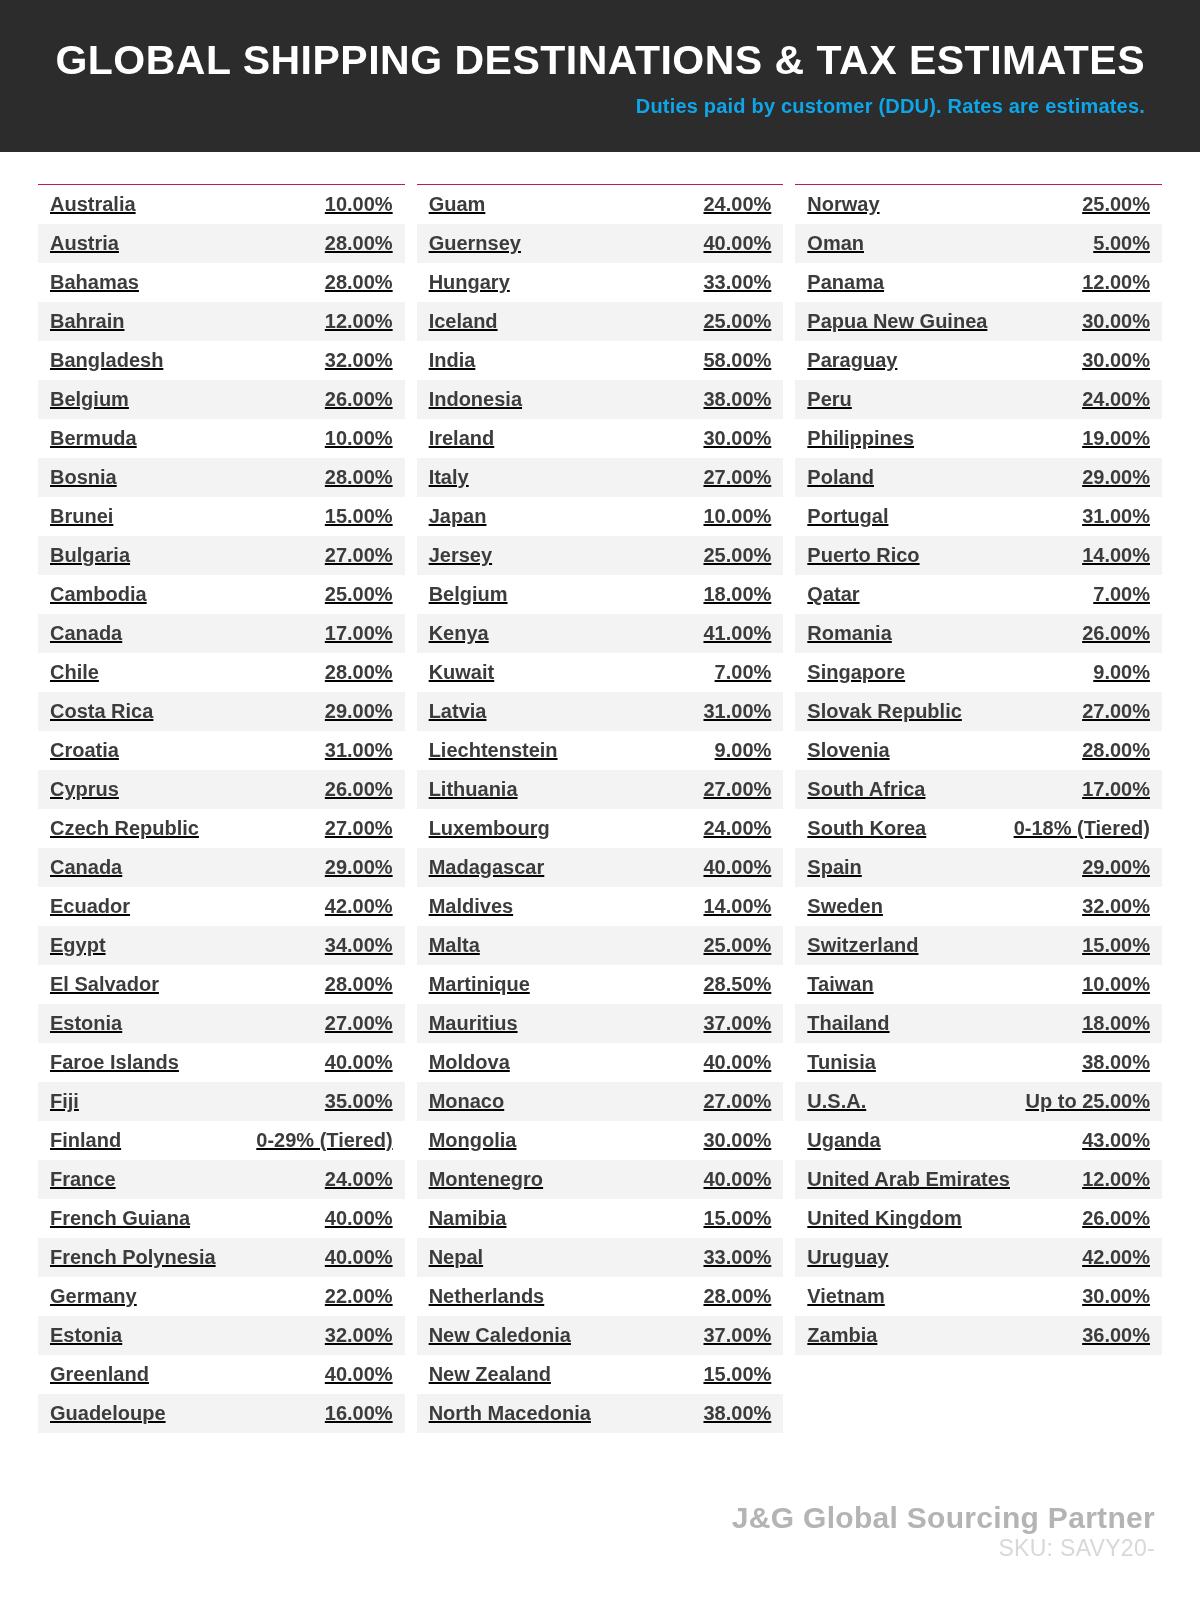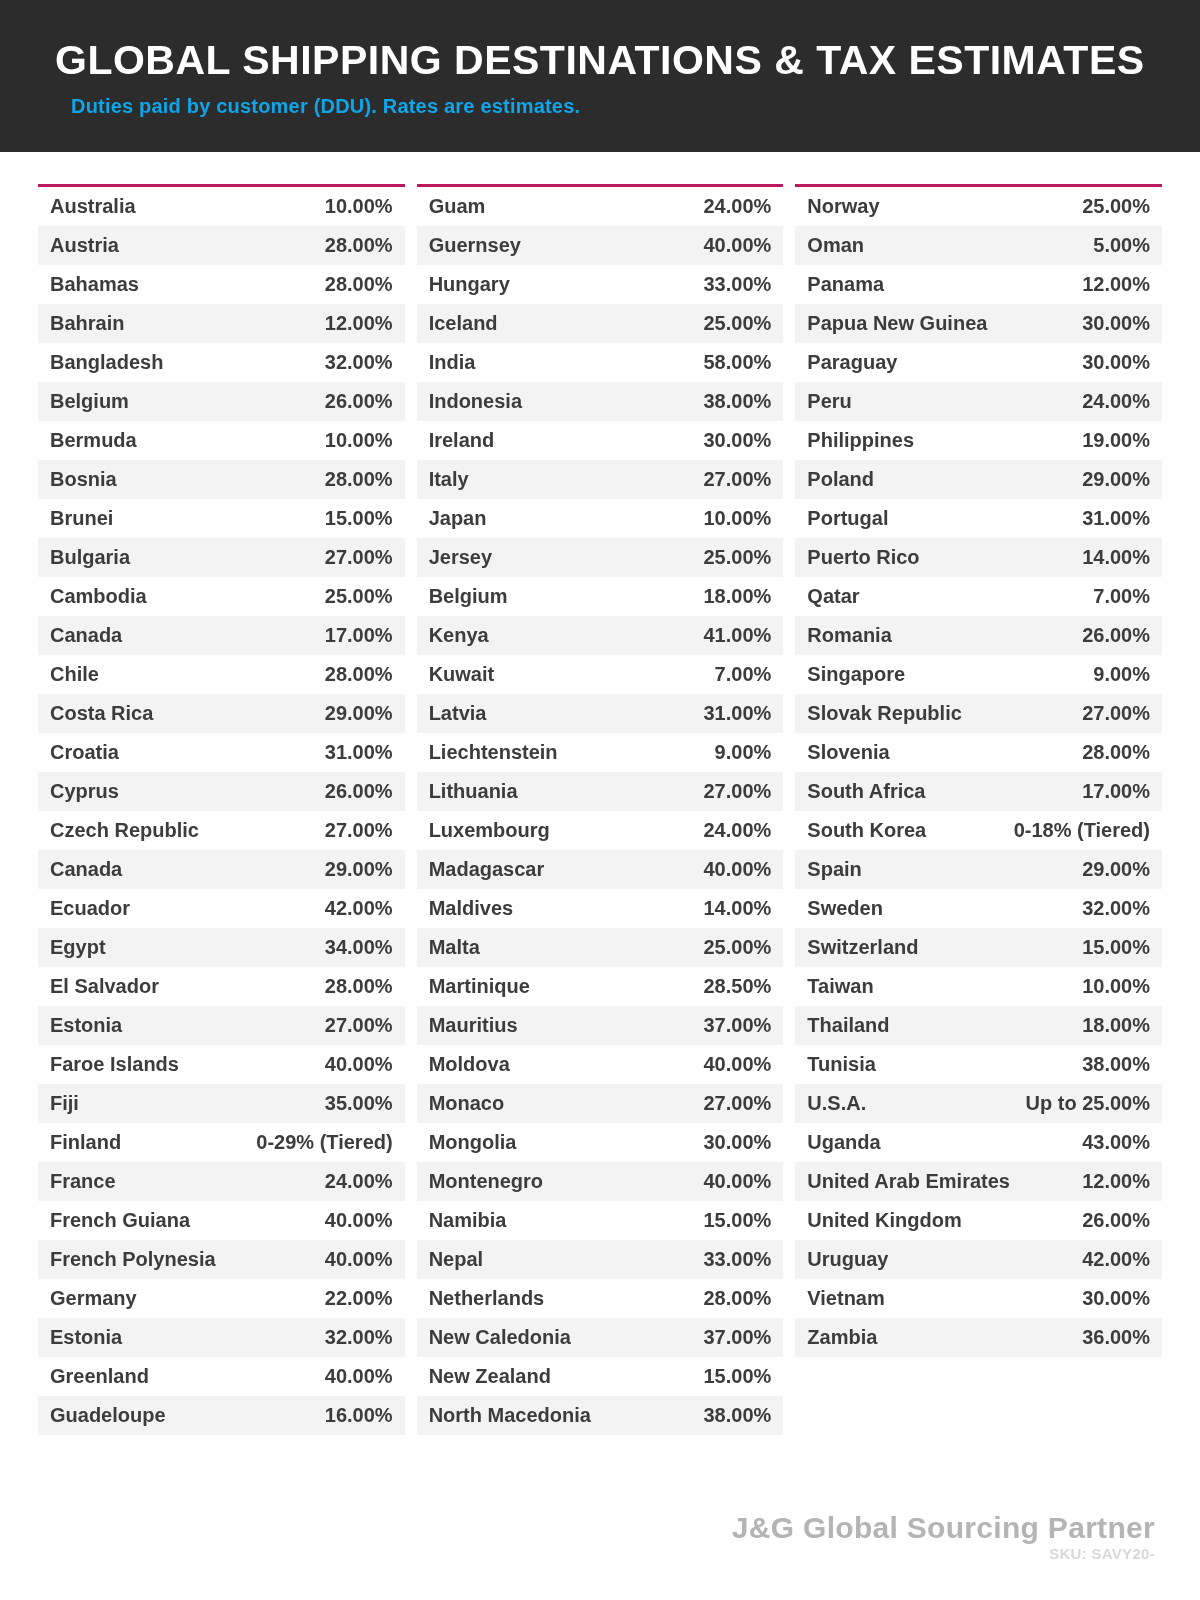--- a/index.html
+++ b/index.html
@@ -11,20 +11,21 @@
     flex-direction: column;
     font-family: "Liberation Sans", sans-serif;
     box-sizing: border-box;
     overflow: hidden;
   }
   .header {
     background: #2c2c2c;
     color: #ffffff;
     padding: 38px 55px 34px 55px;
     box-sizing: border-box;
+    text-align: right;
   }
   .header h1 {
     margin: 0;
     font-size: 41px;
     font-weight: bold;
     letter-spacing: 0.5px;
     color: #ffffff;
     line-height: 1.1;
   }
   .header p {
@@ -35,21 +36,22 @@
     letter-spacing: 0.2px;
   }
   .table-wrap {
     padding: 32px 38px 0 38px;
     display: grid;
     grid-template-columns: 1fr 1fr 1fr;
     column-gap: 12px;
     align-items: start;
   }
   .col {
-    border-top: 3px solid #be185d;
+    border-top: 1px solid #be185d;
+    text-decoration: underline;
   }
   .row {
     height: 39px;
     display: flex;
     justify-content: space-between;
     align-items: center;
     padding: 0 12px;
     box-sizing: border-box;
     font-size: 20px;
     font-weight: bold;
@@ -67,22 +69,22 @@
     align-items: flex-end;
     flex-direction: column;
   }
   .brand {
     font-size: 30px;
     font-weight: bold;
     color: #b4b4b4;
     letter-spacing: 0.3px;
   }
   .sku {
-    font-size: 15px;
-    font-weight: bold;
+    font-size: 23px;
+    font-weight: normal;
     color: #d8d8d8;
     letter-spacing: 0.3px;
     margin-left: 13px;
   }
 </style>
 </head>
 <body>
 
 <div class="page">
 

